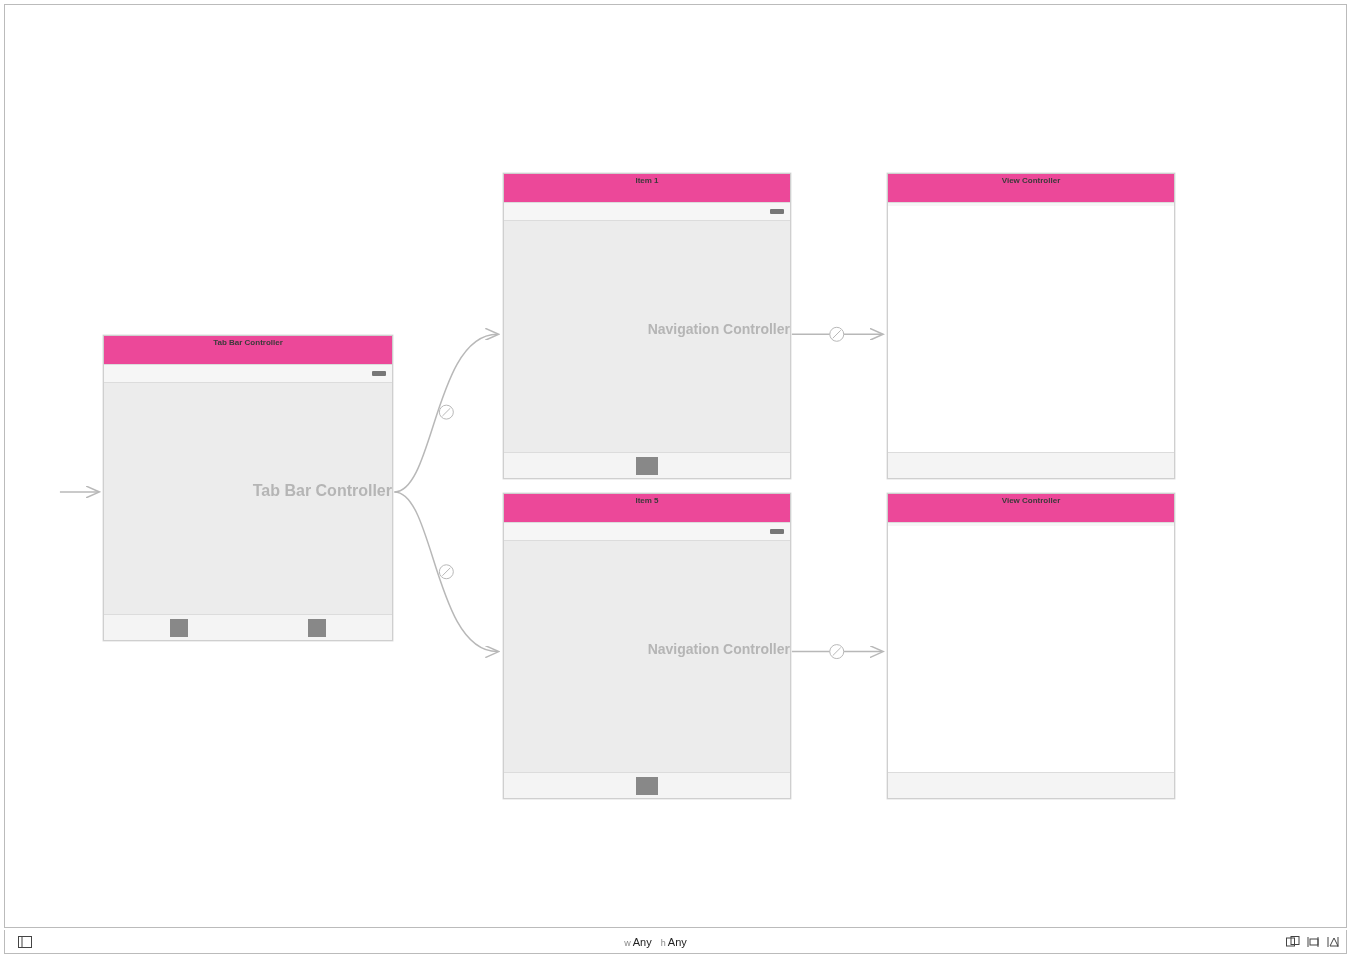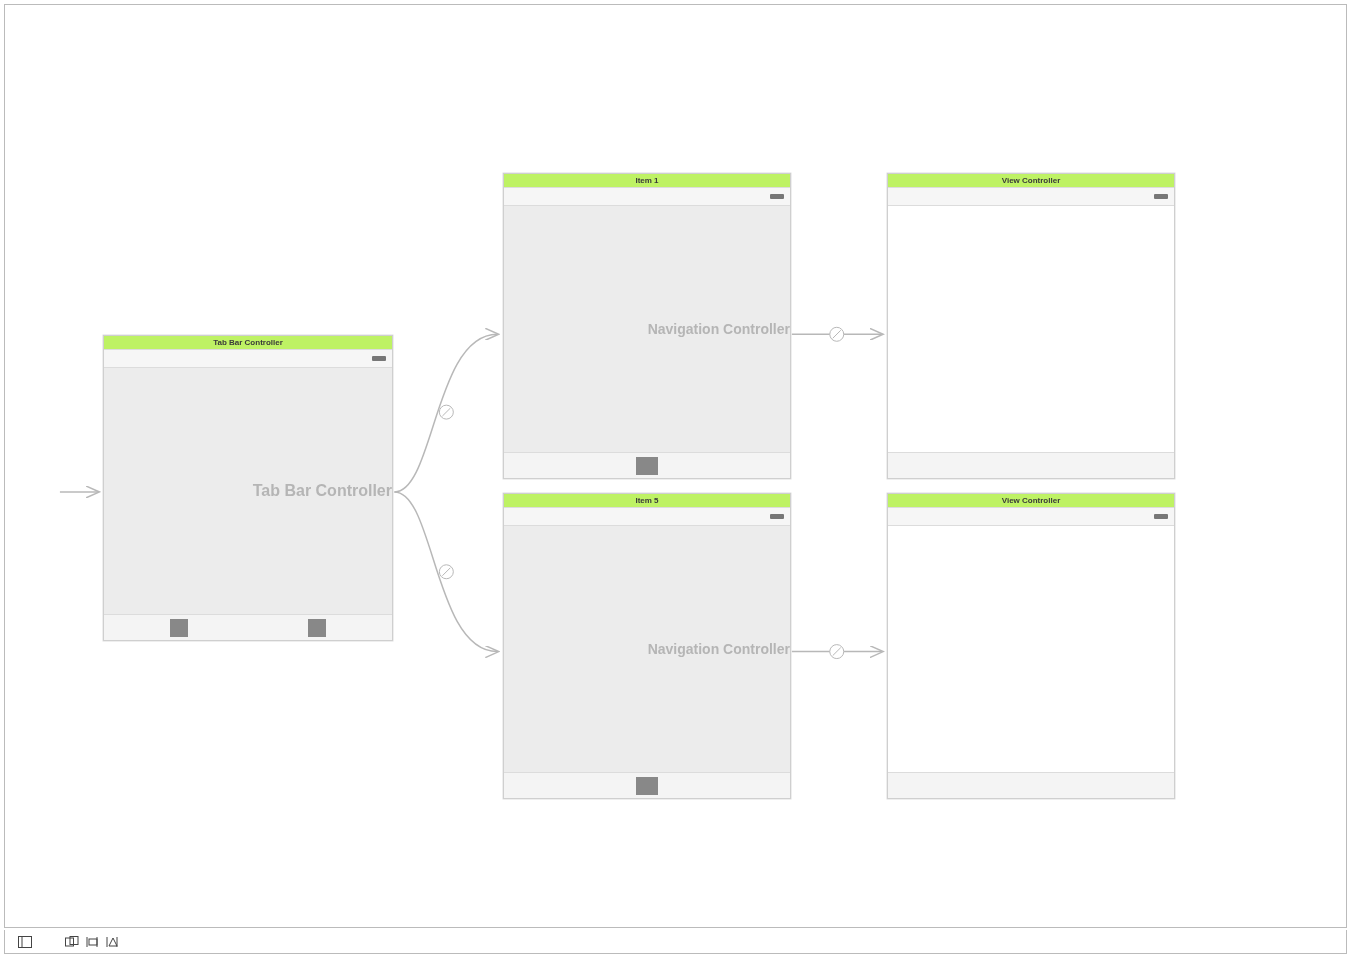--- a/index.html
+++ b/index.html
@@ -53,22 +53,22 @@
   padding-right:6px;
   gap:6px;
 }
 .scene {
   position: absolute;
   border: 1px solid #cfcfcf;
   background: #ececec;
   box-shadow: 0 0 0 0.5px #ddd;
 }
 .scene-titlebar {
-  height: 14px;
-  background: #bef264;
+  height: 29px;
+  background: #ec4899;
   border-bottom: 1px solid #dcdcdc;
   font-size: 8px;
   font-weight: 600;
   text-align: center;
   line-height: 14px;
   color: #3a3a3a;
   position:relative;
 }
 .scene-nav {
   height: 18px;
@@ -222,20 +222,25 @@
 
 <div class="bottom-bar">
   <div class="bottom-left">
     <span class="icon-btn">
       <svg width="14" height="12" viewBox="0 0 14 12">
           <rect x="0.5" y="0.5" width="13" height="11" fill="none" stroke="#444" stroke-width="1"></rect>
           <line x1="4" y1="0.5" x2="4" y2="11.5" stroke="#444" stroke-width="1"></line>
         </svg>
     </span>
   </div>
+  <div class="bottom-center">
+    <span class="small">w</span><span>Any</span>
+    &nbsp;
+    <span class="small">h</span><span>Any</span>
+  </div>
   <div class="bottom-right">
     <span class="icon-btn">
       <svg width="14" height="12" viewBox="0 0 14 12">
           <rect x="0.5" y="2" width="8" height="8" fill="none" stroke="#444"></rect>
           <rect x="5" y="0.5" width="8" height="8" fill="none" stroke="#444"></rect>
         </svg>
     </span>
     <span class="icon-btn">
       <svg width="14" height="12" viewBox="0 0 14 12">
           <line x1="2" y1="1" x2="2" y2="11" stroke="#444"></line>

